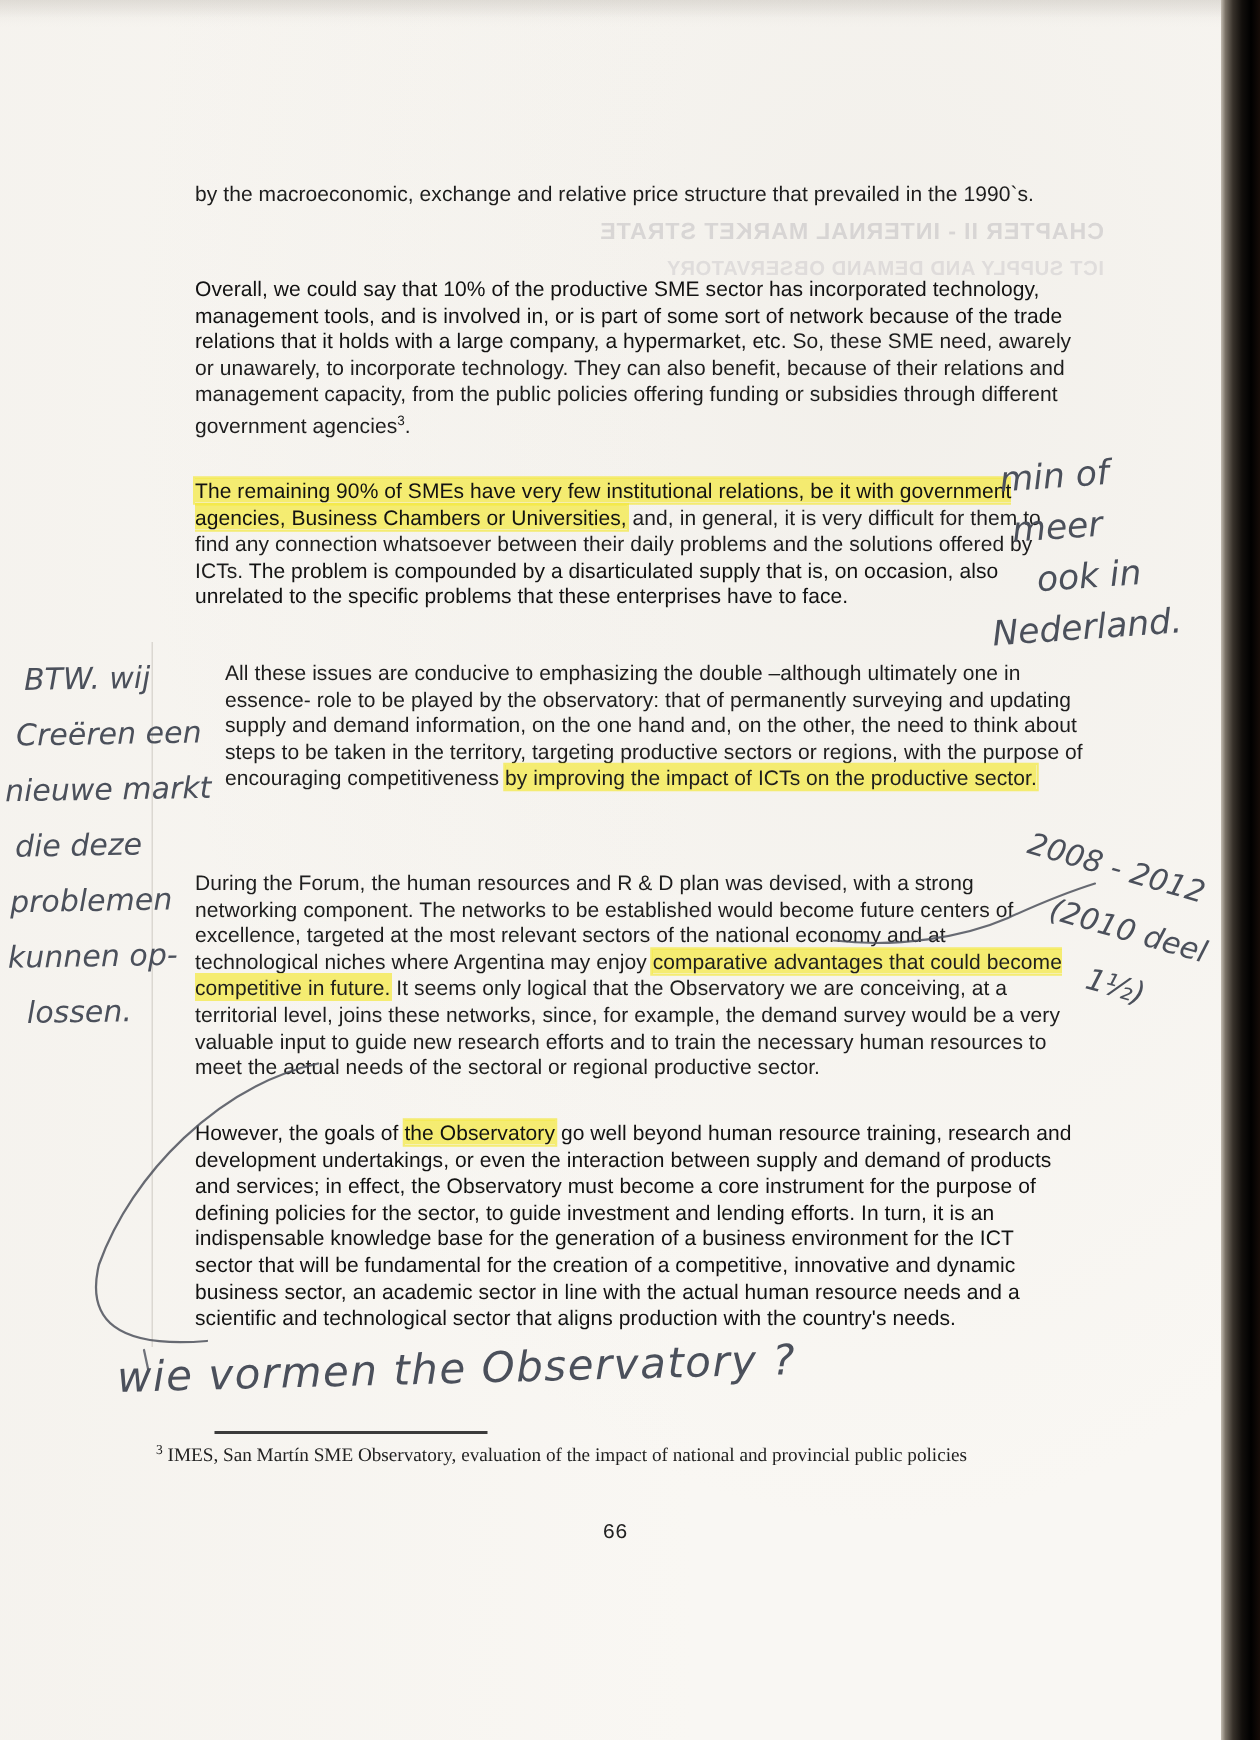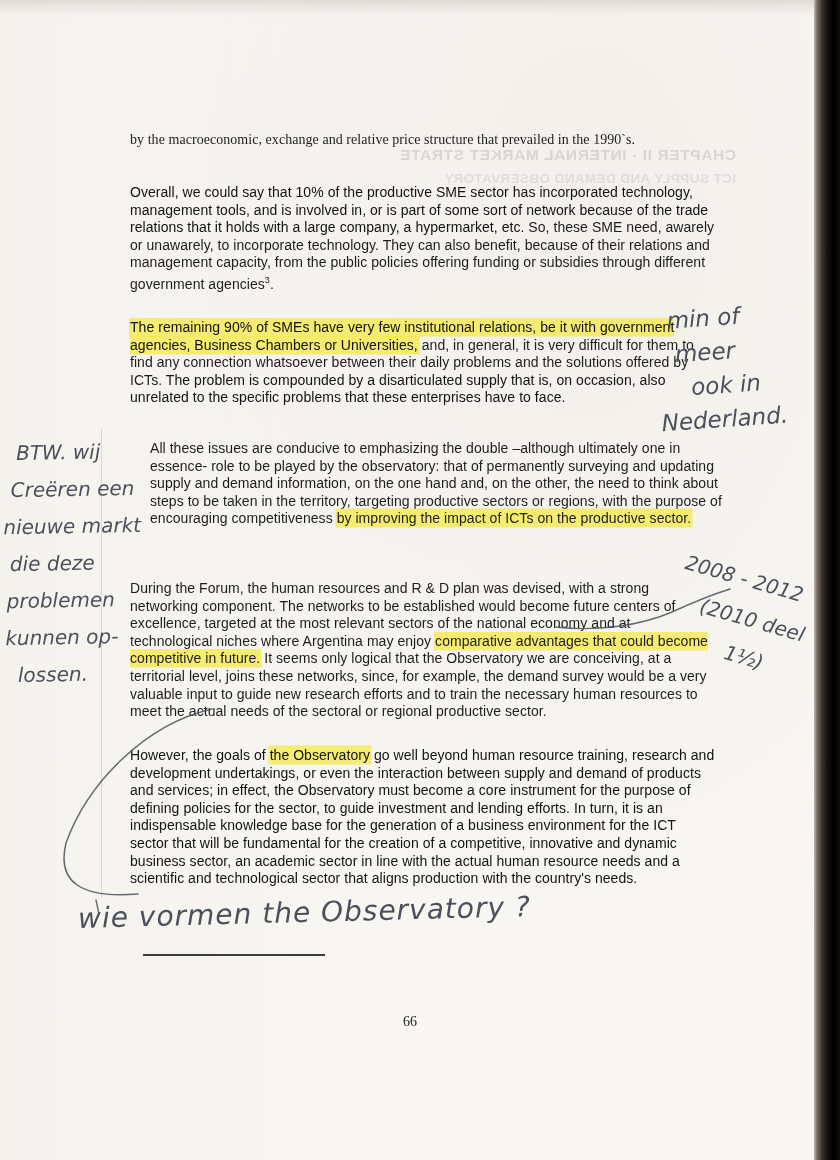--- a/index.html
+++ b/index.html
@@ -23,29 +23,29 @@
   .bleed{position:absolute;left:266px;top:146px;width:470px;transform:scaleX(-1);
     font-weight:bold;pointer-events:none;}
   .bleed .l1{font-size:15.5px;letter-spacing:.6px;color:rgba(120,115,128,.22);}
   .bleed .l2{font-size:13.5px;letter-spacing:.4px;margin-top:7px;color:rgba(120,115,128,.16);}
   
   .para{position:absolute;left:130px;width:585px;margin:0;
     font-size:14px;line-height:17.6px;color:#1d1d1d;letter-spacing:.05px;}
   .para .b{font-weight:normal;color:#121212;}
   .para .hl{background:rgba(244,230,35,.62);box-shadow:0 0 0 1.5px rgba(244,230,35,.62);}
   .para sup{font-size:9px;}
-  .p1{top:131px;font-family:Liberation Serif, serif;} .p2{top:184px;} .p3{top:319px;}
+  .p1{top:121px;} .p2{top:184px;} .p3{top:319px;}
   .p4{top:440px;margin-left:20px;} .p5{top:580px;} .p6{top:747px;}
   
   .foot-rule{position:absolute;left:143px;top:954px;width:182px;height:1.5px;background:#3b3b3b;}
   .footnote{position:absolute;left:104px;top:961px;width:585px;
     font-family:"Liberation Serif", serif;font-size:12.8px;color:#222;}
   .footnote sup{font-size:9px;}
   .page-number{position:absolute;left:390px;top:1014px;width:40px;text-align:center;
-    font-family:Liberation Serif, serif;font-size:14px;color:#222;}
+    font-family:Liberation Mono, monospace;font-size:14px;color:#222;}
   
   .hand{position:absolute;font-family:"DejaVu Sans", sans-serif;font-style:italic;
     color:#4b505b;pointer-events:none;}
   .note-left{left:4px;top:434px;font-size:20px;line-height:37px;transform:rotate(-1deg);}
   .note-left div:nth-child(1){margin-left:14px;}
   .note-left div:nth-child(2){margin-left:8px;}
   .note-left div:nth-child(4){margin-left:6px;}
   .note-left div:nth-child(5){margin-left:2px;}
   .note-left div:nth-child(7){margin-left:12px;}
   .note-right{left:658px;top:300px;font-size:23px;line-height:34px;transform:rotate(-4deg);}
@@ -105,16 +105,17 @@
     </div>
   <div class="hand note-question">wie vormen the Observatory ?</div>
 
   <svg class="ink" width="840" height="1160" viewBox="0 0 840 1160">
     <path d="M 212 709 C 146 724, 88 782, 66 843 C 57 880, 78 899, 138 894" fill="none" stroke="#4d515c" stroke-width="1.5" stroke-linecap="round" opacity="0.85"></path>
     <path d="M 96 900 L 99 914" fill="none" stroke="#4d515c" stroke-width="1.5" stroke-linecap="round" opacity="0.8"></path>
     <path d="M 556 627 C 598 632, 642 625, 672 612 C 696 601, 714 594, 730 589" fill="none" stroke="#4d515c" stroke-width="1.4" stroke-linecap="round" opacity="0.85"></path>
   </svg>
 
   <div class="foot-rule"></div>
+  <div class="footnote"><sup>3</sup><span> IMES, San Martín SME Observatory, evaluation of the impact of national and provincial public policies</span></div>
 
   <div class="page-number">66</div>
 
 </div>
 
 </body></html>

